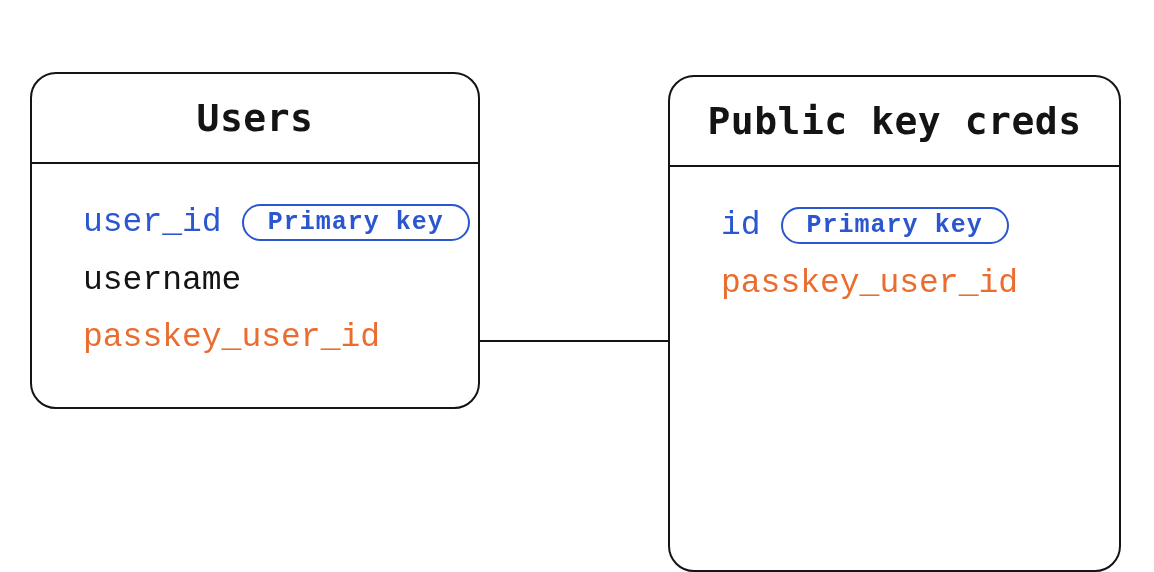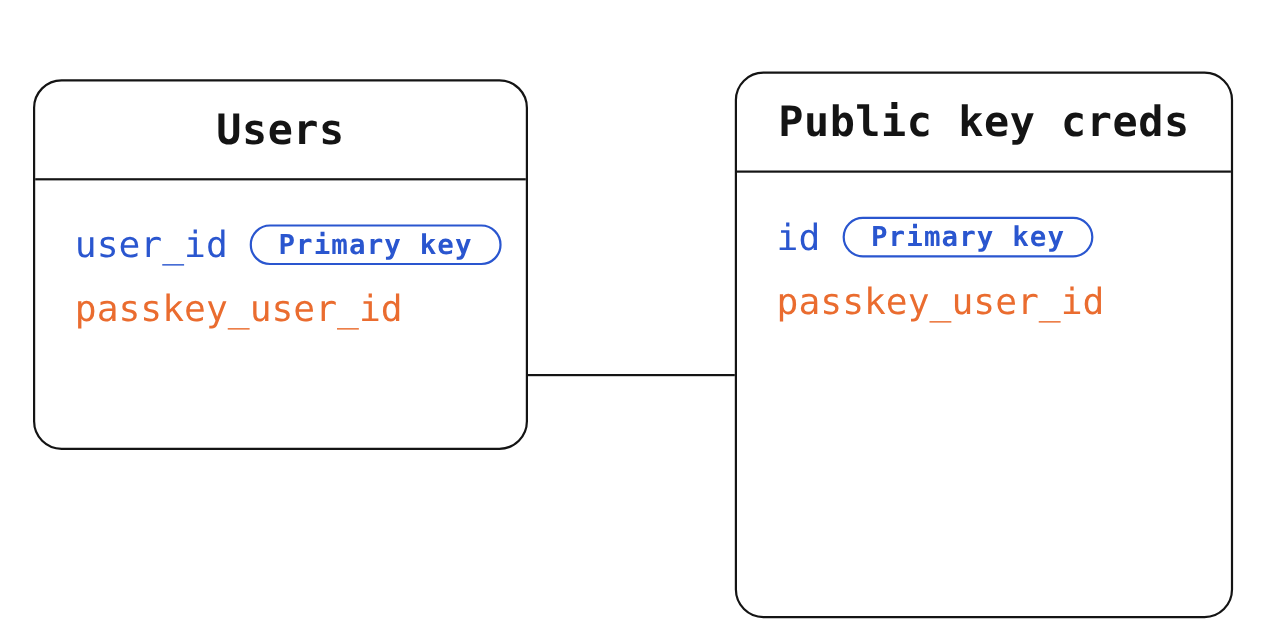--- a/index.html
+++ b/index.html
@@ -22,33 +22,33 @@
     left: 0; top: 0;
     width: 1154px; height: 572px; margin-top: 36px;
   }
   .er-table {
     position: absolute;
     background: var(--background);
     border: 2px solid var(--stroke);
     border-radius: 26px;
   }
   .er-table.users  { left: 30px;  top: 36px; width: 450px; height: 337px; }
-  .er-table.creds  { left: 668px; top: 29px; width: 453px; height: 497px; }
+  .er-table.creds  { left: 668px; top: 39px; width: 453px; height: 497px; }
   .er-table-header {
     height: 90px;
     border-bottom: 2px solid var(--stroke);
     display: flex;
     align-items: center;
     justify-content: center;
     font-size: 38px;
     font-weight: bold;
     letter-spacing: 0.5px;
     white-space: nowrap;
   }
-  .er-table-body { padding: 30px 0 0 36px; }
+  .er-table-body { padding: 30px 0 0 51px; font-family: Liberation Mono, monospace; }
   .field-row {
     height: 57.5px;
     display: flex;
     align-items: center;
     white-space: nowrap;
   }
   .field-name { font-size: 33px; color: var(--text); }
   .field-name.pk { color: var(--primary-key); }
   .field-name.fk { color: var(--foreign-key); }
   .pk-badge {
@@ -76,20 +76,23 @@
 <div class="canvas">
 
   <div class="er-table users">
     <div class="er-table-header">Users</div>
     <div class="er-table-body">
       <div class="field-row">
         <span class="field-name pk">user_id</span>
         <span class="pk-badge">Primary key</span>
       </div>
       <div class="field-row">
+        <span class="field-name">username</span>
+      </div>
+      <div class="field-row">
         <span class="field-name fk">passkey_user_id</span>
       </div>
     </div>
   </div>
 
   <div class="connector"></div>
 
   <div class="er-table creds">
     <div class="er-table-header">Public key creds</div>
     <div class="er-table-body">

